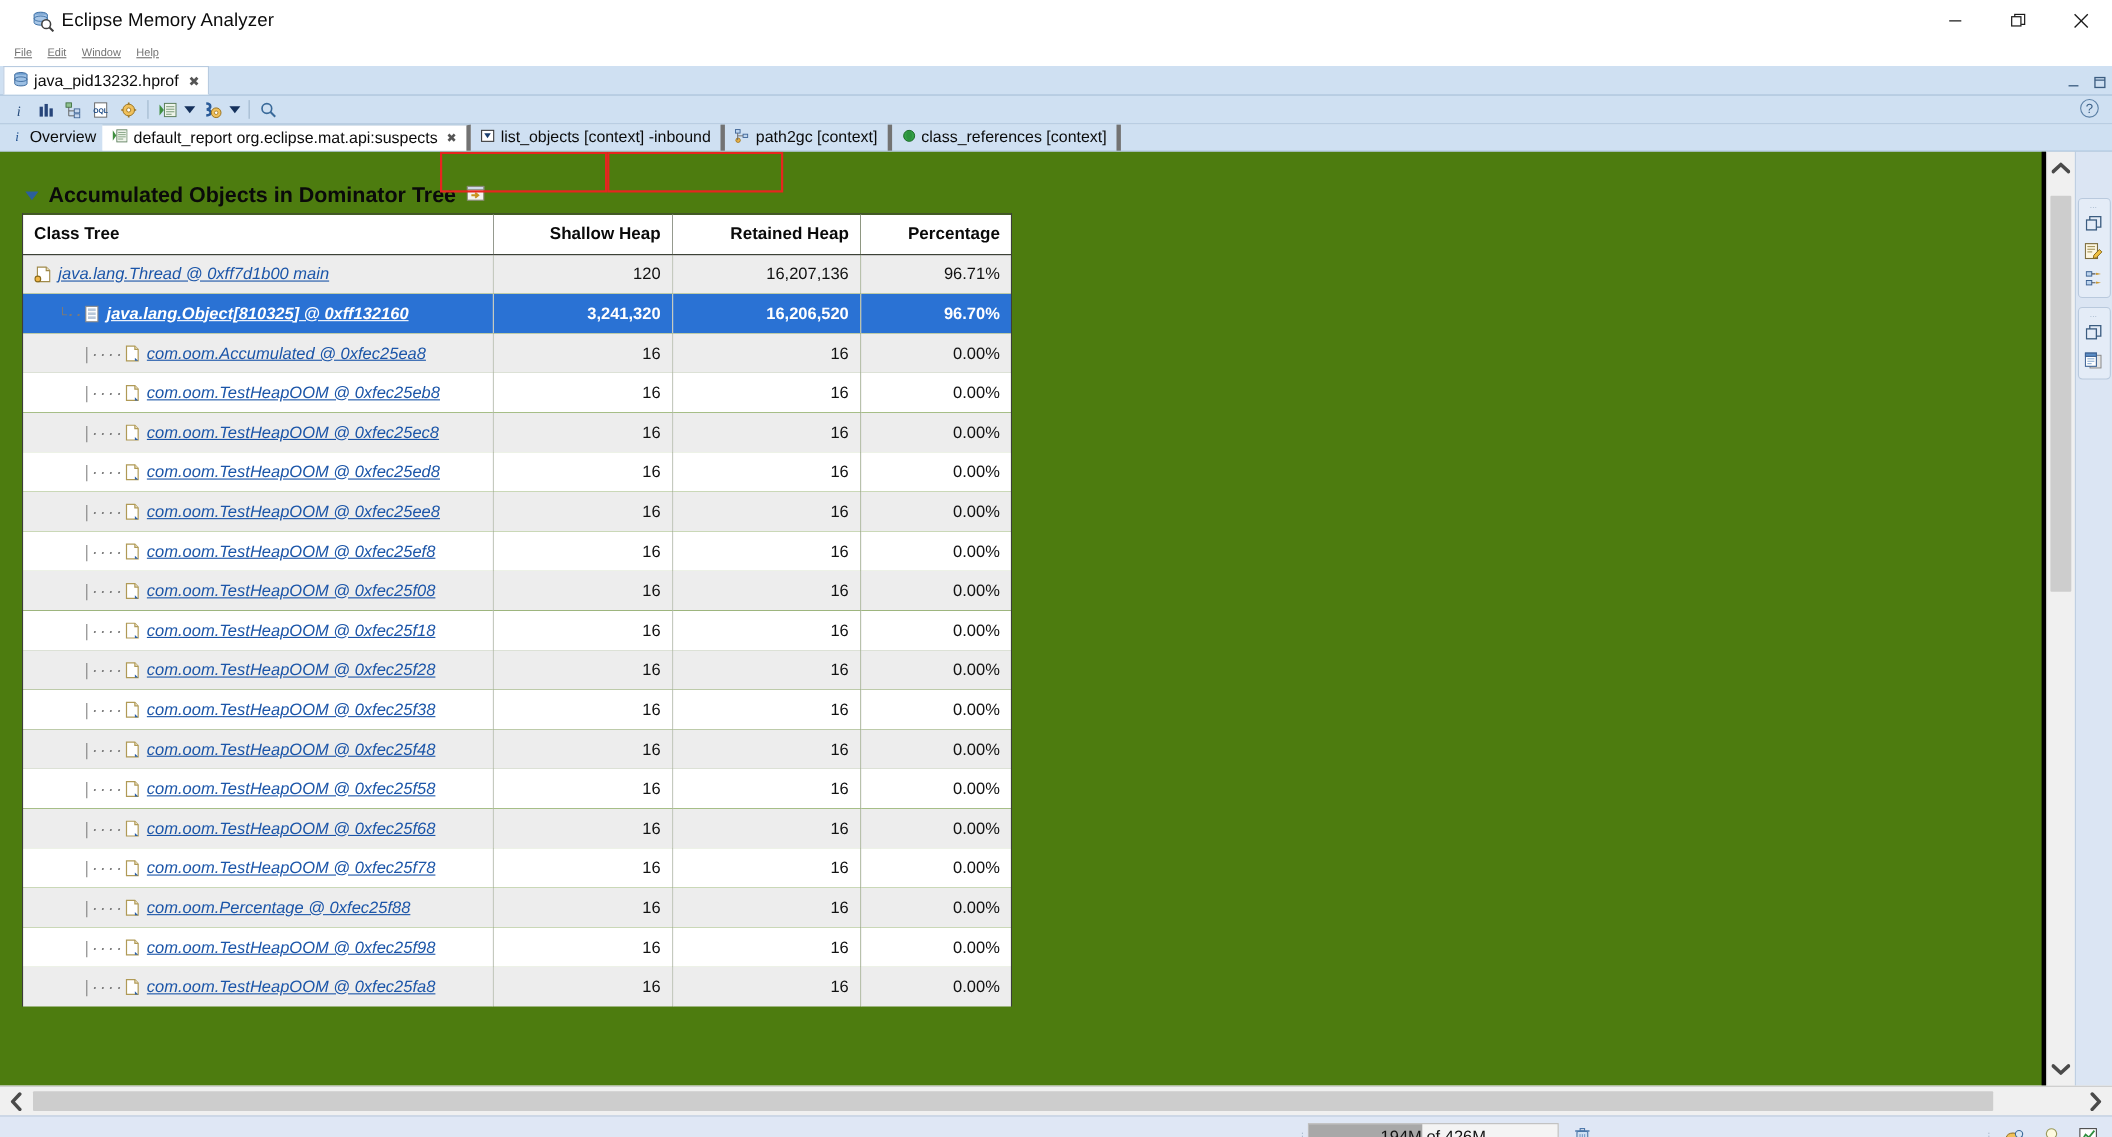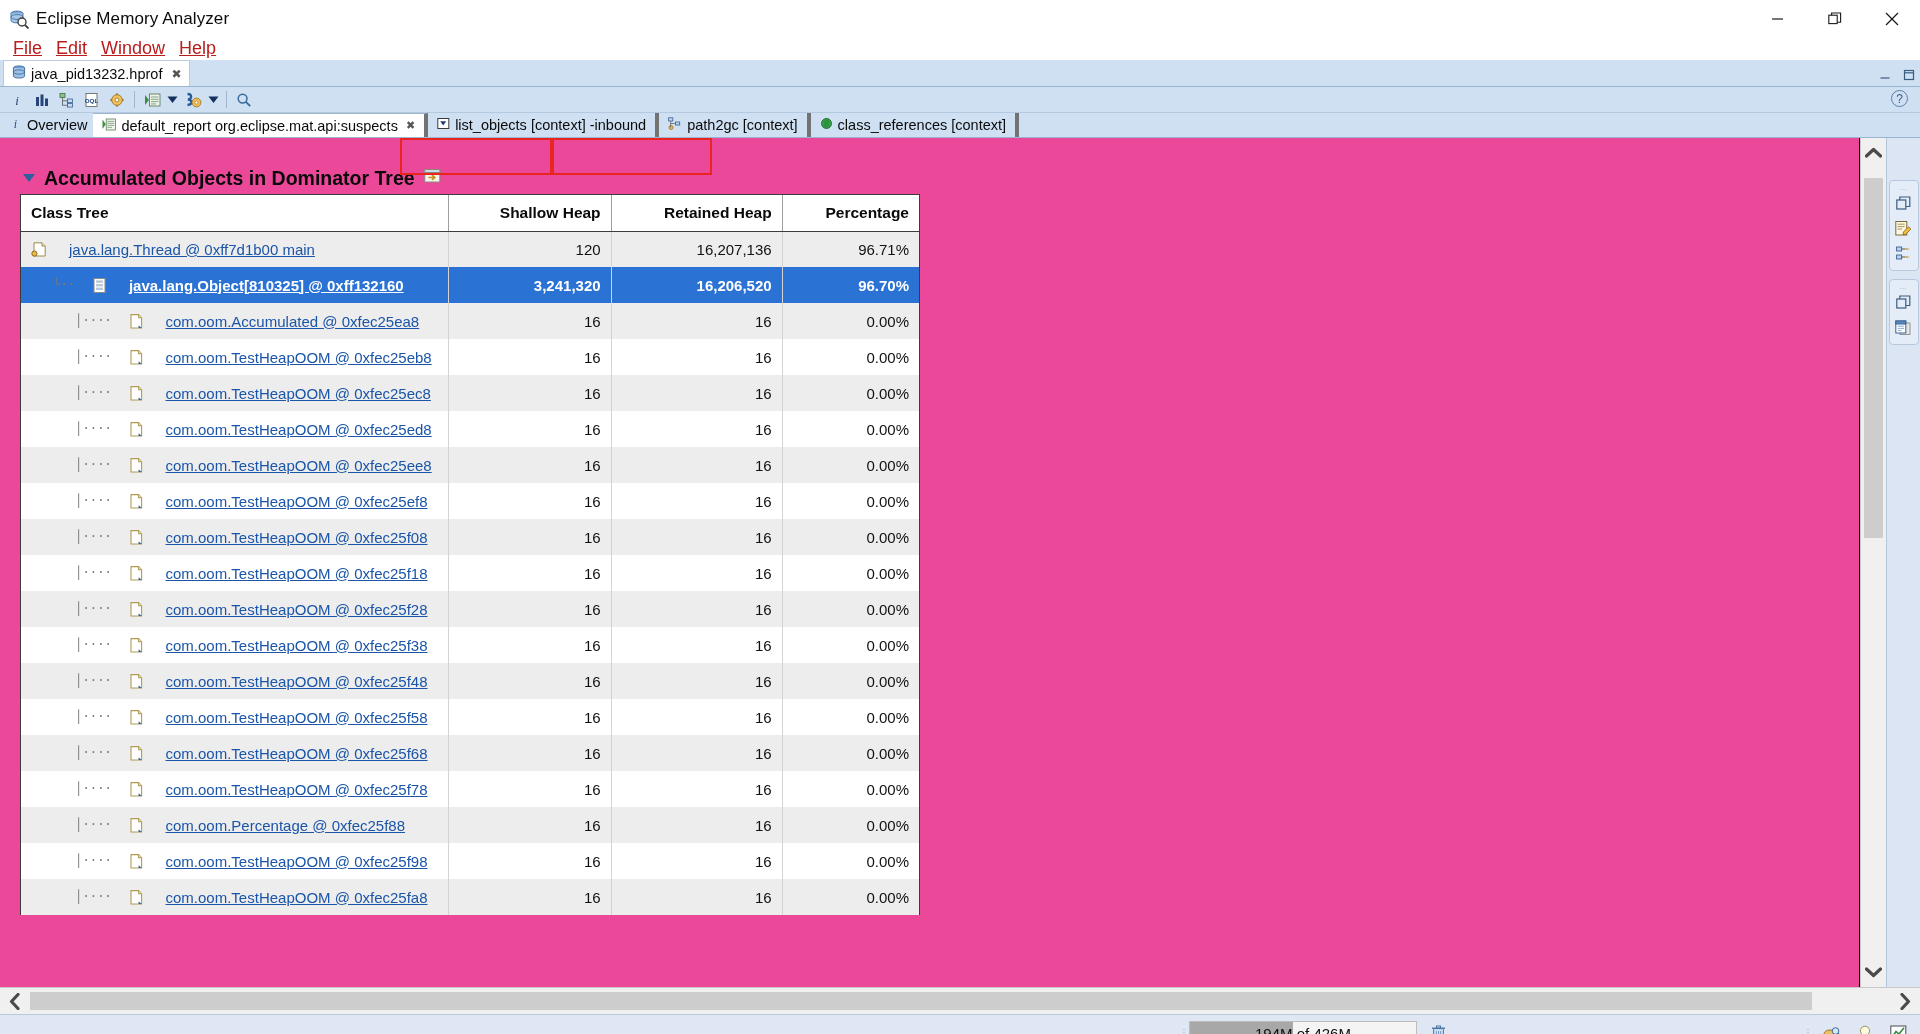--- a/index.html
+++ b/index.html
@@ -11,20 +11,21 @@
   }
   * { box-sizing: border-box; }
 
   
   .titlebar {
     height: 37px;
     background: #ffffff;
     display: flex;
     align-items: center;
     position: relative;
+    padding-left: 20px;
   }
   .titlebar .app-icon {
     width: 20px; height: 20px;
     margin-left: 9px; margin-right: 7px;
     position: relative;
   }
   .title-text {
     font-size: 17px;
     color: #0b0b0b;
     letter-spacing: 0.1px;
@@ -42,22 +43,22 @@
   
   .menubar {
     height: 23px;
     background: #ffffff;
     display: flex;
     align-items: center;
     padding-left: 8px;
     gap: 4px;
   }
   .menu-item {
-    font-size: 18px;
-    color: #b91c1c;
+    font-size: 10px;
+    color: #737373;
     padding: 1px 5px;
   }
   .menu-item u { text-decoration: underline; }
 
   
   .file-tabstrip {
     height: 27px;
     background: #cfe0f2;
     display: flex;
     align-items: flex-end;
@@ -138,22 +139,22 @@
   .content-wrap {
     position: relative;
     height: 849px;
     background: #ffffff;
     display: flex;
   }
   .content {
     flex: 1;
     position: relative;
     overflow: hidden;
-    background: #ec4899;
-    border-right: 1px solid #000000;
+    background: #4d7c0f;
+    border-right: 4px solid #000000;
   }
   .section-header {
     display: flex; align-items: center;
     gap: 9px;
     padding: 24px 0 0 23px;
     height: 56px;
   }
   .twisty {
     width: 0; height: 0;
     border-left: 6.5px solid transparent;
@@ -202,21 +203,21 @@
     white-space: nowrap;
     overflow: hidden;
   }
   table.grid td.num { text-align: right; }
   table.grid td:last-child { border-right: none; }
   tr.odd td { background: #ededed; }
   tr.even td { background: #ffffff; }
   tr.sel td { background: #2a72d4; color: #ffffff; font-weight: bold; }
   tr.sel td a { color: #ffffff; }
 
-  .cellname { display: flex; align-items: flex-start; gap: 16px; }
+  .cellname { display: flex; align-items: flex-end; gap: 0px; font-style: italic; }
   .tree-guide {
     color: #7a7a7a;
     font-size: 13px;
     letter-spacing: -0.5px;
     font-family: "Liberation Mono", monospace;
     white-space: pre;
   }
   a.objlink {
     color: #1b55a8;
     text-decoration: underline;

